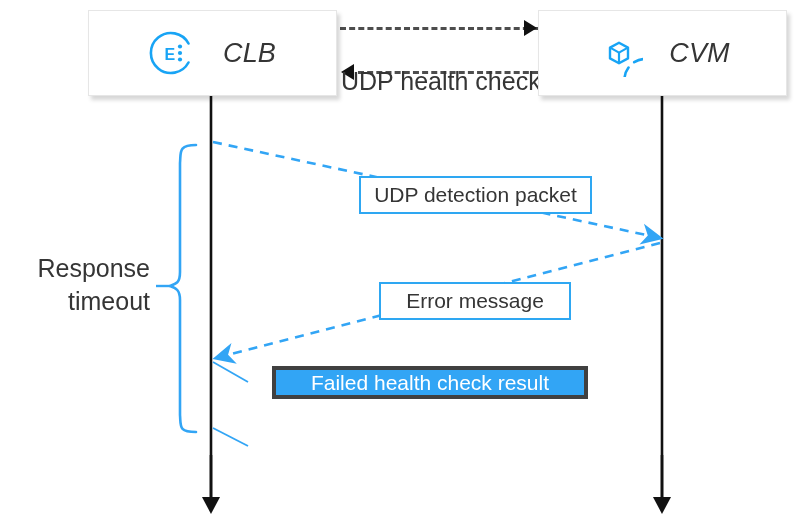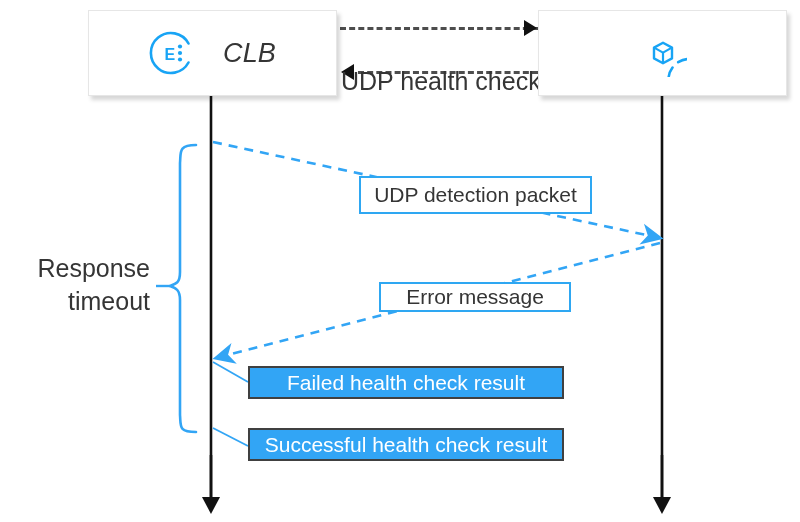--- a/index.html
+++ b/index.html
@@ -83,22 +83,23 @@
     font-size: 21px;
     white-space: nowrap;
   }
   .msgbox.outline {
     background: #ffffff;
     border: 2px solid #2EA7F2;
     color: #353535;
   }
   .msgbox.filled {
     background: #32A5F5;
-    border: 2px solid #404040;
+    border: 4px solid #404040;
     color: #ffffff;
+    margin-left: 24px;
   }
 
   
   .side-label {
     position: absolute;
     font-size: 25px;
     color: #353535;
     line-height: 1.32;
     text-align: right;
   }
@@ -170,46 +171,44 @@
   <div class="participant z-part" style="left:538px; top:10px; width:249px; height:86px;">
     <div class="pbody">
       <span class="icon-wrap">
         <svg viewBox="0 0 48 48" width="48" height="48" xmlns="http://www.w3.org/2000/svg">
           <path d="M33.5,38.5 A20,20 0 1 0 39.2,33.2" fill="none" stroke="#18A4F5" stroke-width="2.6" stroke-linecap="round"></path>
           <path d="M24,13.8 L33,18.6 L33,29.4 L24,34.2 L15,29.4 L15,18.6 Z" fill="none" stroke="#18A4F5" stroke-width="2.4" stroke-linejoin="round"></path>
           <path d="M15.6,18.9 L24,23.6 L32.4,18.9" fill="none" stroke="#18A4F5" stroke-width="2.2" stroke-linejoin="round"></path>
           <path d="M24,23.6 L24,33.6" fill="none" stroke="#18A4F5" stroke-width="2.2"></path>
         </svg>
       </span>
+      <span class="plabel">CVM</span>
     </div>
   </div>
 
   <div class="dashline" style="left:340px; top:27px; width:198px;"></div>
   <div class="arrow-right-blk" style="left:524px; top:20px;"></div>
 
   <div class="dashline" style="left:358px; top:71px; width:180px;"></div>
   <div class="arrow-left-blk" style="left:341px; top:64px;"></div>
 
   <div class="mid-label" style="left:341px; top:35px;margin-top:32px;">UDP health check</div>
 
   <div class="msgbox outline z-box" style="left:359px; top:176px; width:233px; height:38px;">
     <span>UDP detection packet</span>
   </div>
 
-  <div class="msgbox outline z-box" style="left:379px; top:282px; width:192px; height:30px;">
+  <div class="msgbox outline z-box" style="left:379px; top:282px; width:192px; height:38px;">
     <span>Error message</span>
   </div>
 
   <div class="msgbox filled z-box" style="left:248px; top:366px; width:316px; height:33px;">
     <span>Failed health check result</span>
   </div>
 
-  <div class="msgbox filled z-box" style="left:248px; top:428px; width:316px; height:33px;">
-    <span>Successful health check result</span>
-  </div>
 
   <div class="side-label" style="left:12px; top:252px; width:138px;">
     <div>Response</div>
     <div>timeout</div>
   </div>
 
   <svg class="svg-layer" id="svg-over" viewBox="0 0 800 522" xmlns="http://www.w3.org/2000/svg">
     <line x1="211" y1="455" x2="211" y2="498" stroke="#111111" stroke-width="2.6"></line>
     <path d="M202,497 L220,497 L211,514 Z" fill="#111111"></path>
     <line x1="662" y1="455" x2="662" y2="498" stroke="#111111" stroke-width="2.6"></line>

